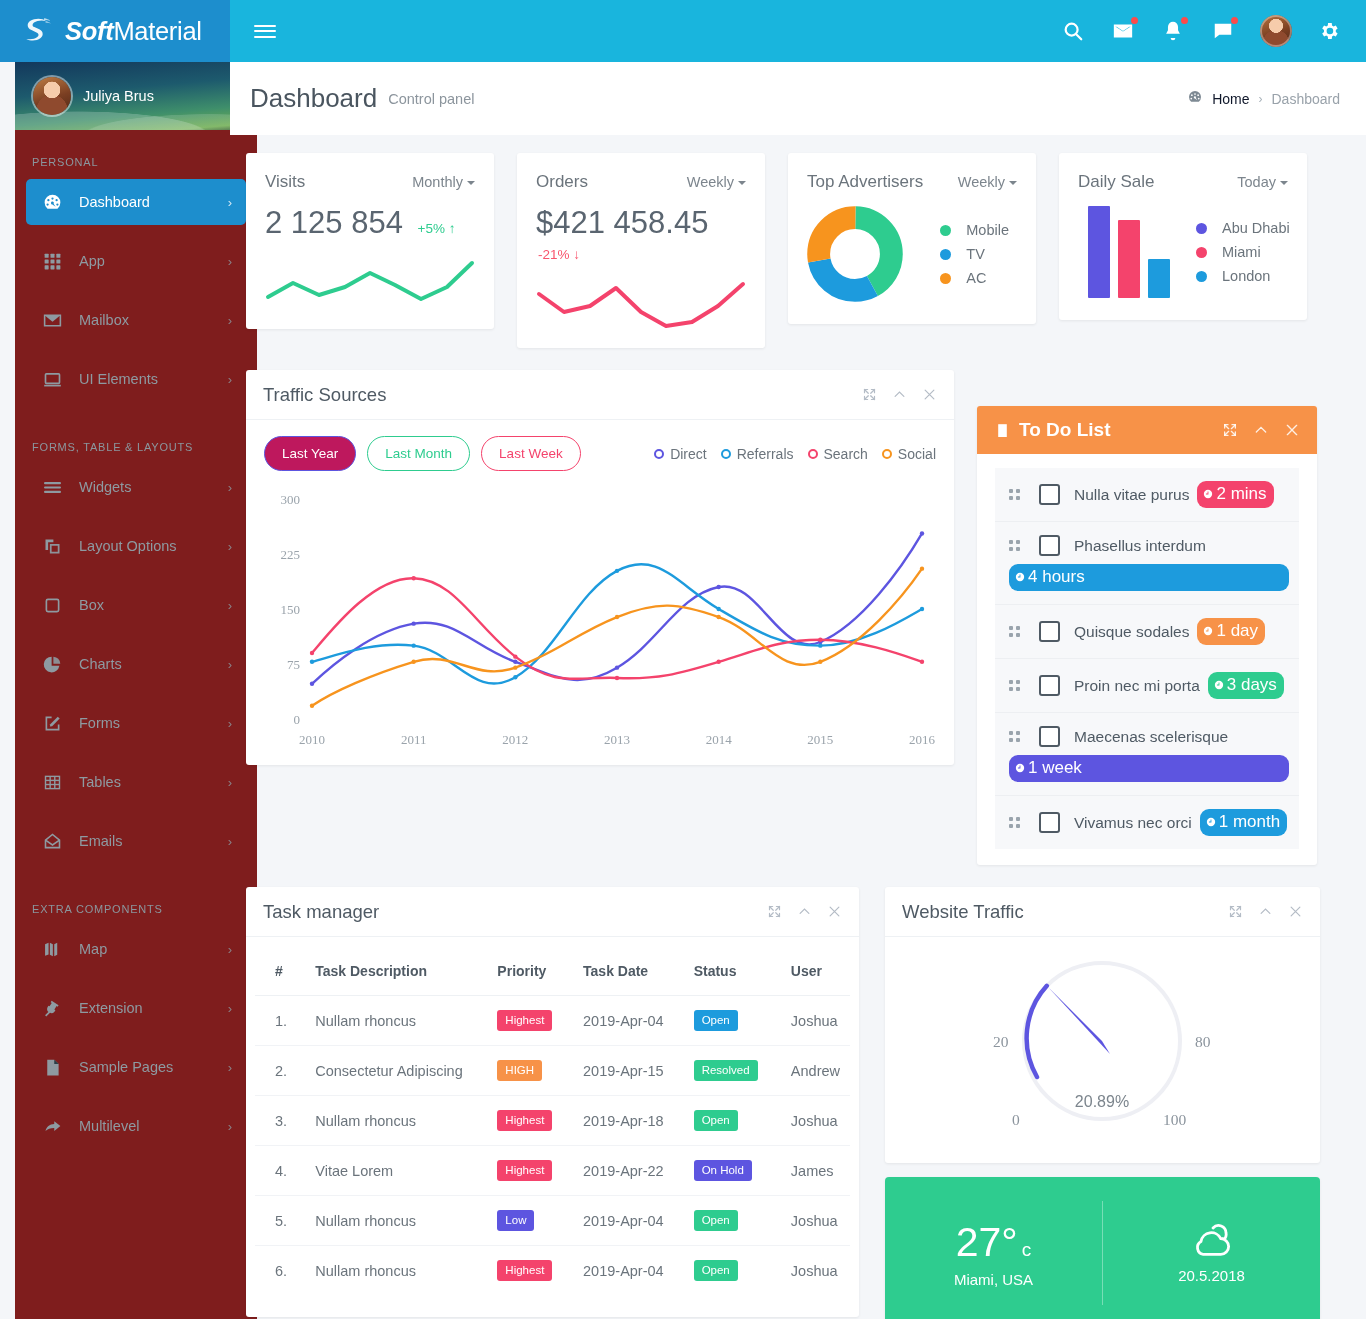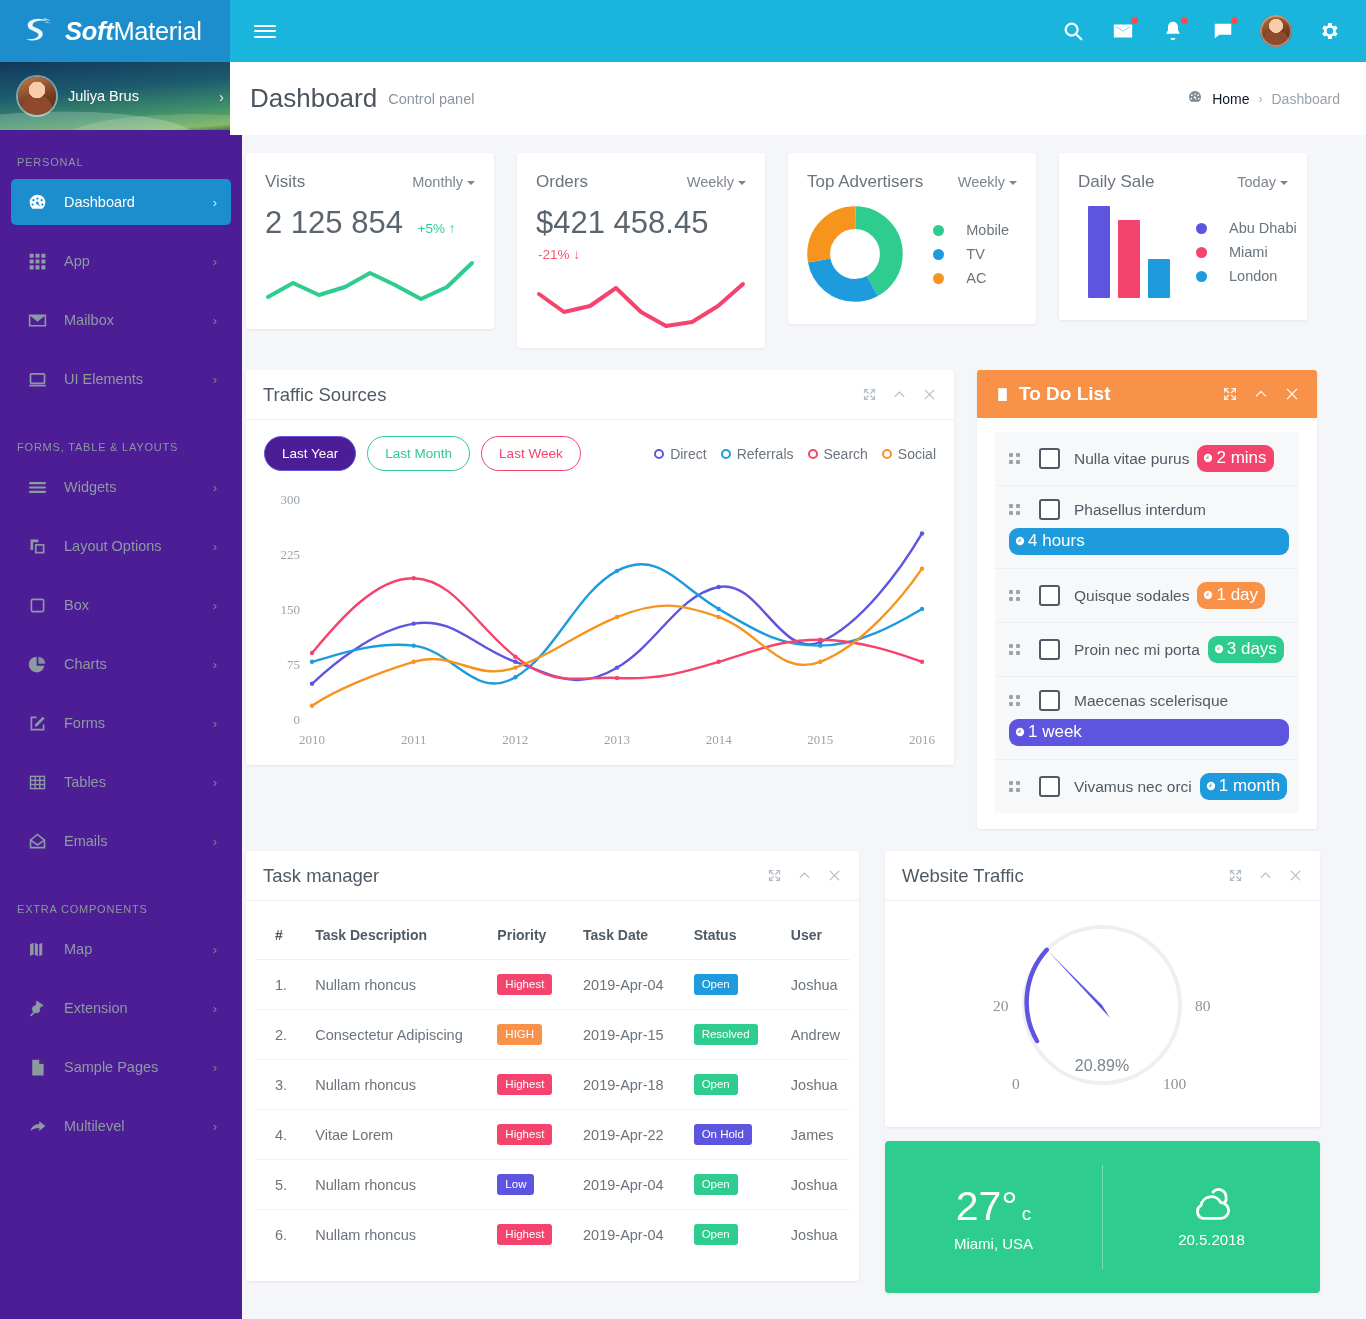--- a/index.html
+++ b/index.html
@@ -45,22 +45,22 @@
     width:32px; height:32px; border-radius:50%; cursor:pointer;
     background:
       radial-gradient(circle at 50% 34%, #f6ccab 0 26%, transparent 27%),
       radial-gradient(circle at 50% 88%, #8f4a2e 0 40%, transparent 41%),
       linear-gradient(160deg,#b9753f,#7b3f22 55%,#4e2716);
     box-shadow:inset 0 0 0 2px rgba(255,255,255,.35);
   }
 
   
   .sidebar {
-    position:absolute; top:62px; left:0; width:242px; height:1257px;
-    background:#4c1d95; overflow:hidden;
+    position:absolute; top:62px; left:15px; width:242px; height:1257px;
+    background:#7f1d1d; overflow:hidden;
   }
   .side-profile {
     height:68px; position:relative; display:flex; align-items:center;
     padding:0 18px; gap:12px; overflow:hidden;
     background:linear-gradient(175deg,#13385c 0%,#1d5a6d 40%,#3f8f6b 72%,#6fae52 92%,#2b4a2a 100%);
   }
   .side-profile::after {
     content:""; position:absolute; left:-10%; bottom:-6px; width:120%; height:38px;
     background:radial-gradient(ellipse at 30% 100%, rgba(255,255,255,.20) 0 45%, transparent 46%),
                radial-gradient(ellipse at 75% 100%, rgba(255,255,255,.14) 0 40%, transparent 41%);
@@ -124,21 +124,21 @@
   }
   .stat-val { font-size:31px; color:#5a6570; margin-top:13px; white-space:nowrap; font-weight:300; }
   .stat-delta { font-size:13.5px; margin-left:6px; white-space:nowrap; }
   .stat-delta.up { color:#2ecc8f; }
   .stat-delta.down { color:#f8556d; display:block; margin:6px 0 0 2px; }
   .spark { display:block; margin-top:10px; }
 
   .mini { width:248px; padding:19px 19px 22px 19px; }
   .mini-body { display:flex; align-items:center; margin-top:14px; }
   .legend { margin-left:auto; display:flex; flex-direction:column; gap:8px; padding-right:8px; }
-  .legend-row { display:flex; align-items:center; gap:22px; font-size:14.5px; color:#6b747c; white-space:nowrap;padding-left:26px; }
+  .legend-row { display:flex; align-items:center; gap:15px; font-size:14.5px; color:#6b747c; white-space:nowrap;padding-left:26px; }
   .legend-dot { width:11px; height:11px; border-radius:50%; flex:none; }
   .bars { display:flex; align-items:flex-end; gap:8px; height:92px; padding-left:10px; }
   .bar { width:22px; border-radius:1px; }
 
   
   .row2 { display:flex; gap:23px; align-items:flex-start; margin-top:22px; }
   .panel { background:#fff; border-radius:3px; box-shadow:0 1px 3px rgba(0,0,0,.07); }
   .panel-head {
     height:50px; display:flex; align-items:center; padding:0 17px;
     border-bottom:1px solid #eef1f4;
@@ -158,33 +158,33 @@
   .head-ico svg { width:17px; height:17px; }
 
   
   .traffic { width:708px; }
   .traffic-body { padding:16px 18px 10px 18px; }
   .tbtns { display:flex; align-items:center; gap:11px; }
   .pill {
     font-size:13.5px; padding:9px 17px; border-radius:20px; cursor:pointer;
     border:1px solid transparent; white-space:nowrap;
   }
-  .pill.fill { background:#4c1d95; color:#fff; border-color:#5d55e0; }
+  .pill.fill { background:#be185d; color:#fff; border-color:#5d55e0; }
   .pill.green { color:#2ecc8f; border-color:#2ecc8f; background:#fff; }
   .pill.pink { color:#f4436c; border-color:#f4436c; background:#fff; }
   .tlegend { margin-left:auto; display:flex; align-items:center; gap:14px; }
   .tlegend-row { display:flex; align-items:center; gap:6px; font-size:14px; color:#6b747c; }
   .ring {
     width:10px; height:10px; border-radius:50%; border:2.5px solid; flex:none;
   }
   .chart-area { position:relative; height:270px; margin-top:14px; }
   .chart-area svg { display:block; }
 
   
-  .todo { width:340px; }
+  .todo { width:340px;margin-top:36px; }
   .todo-body { padding:14px 18px 16px 18px; }
   .todo-item {
     background:#f7f8fa; border-bottom:1px solid #edeff2; padding:13px 10px 13px 14px;
     display:flex; align-items:center; flex-wrap:wrap; gap:0;
   }
   .grip { width:14px; display:flex; flex-wrap:wrap; gap:3px; cursor:grab; flex:none; }
   .grip i { width:4px; height:4px; background:#9aa4ad; border-radius:1px; }
   .tcheck {
     width:21px; height:21px; border:2px solid #4f5a64; border-radius:3px;
     margin-left:16px; flex:none; cursor:pointer; background:#fff;

